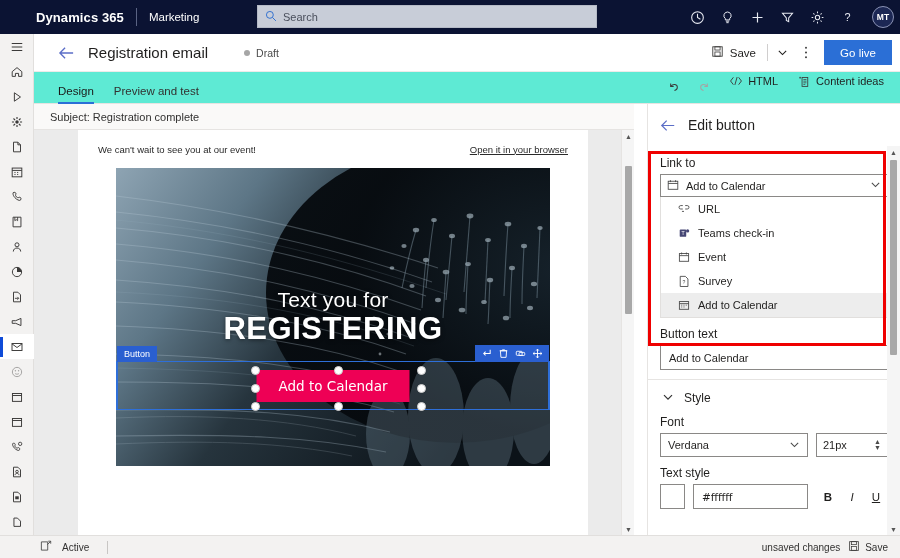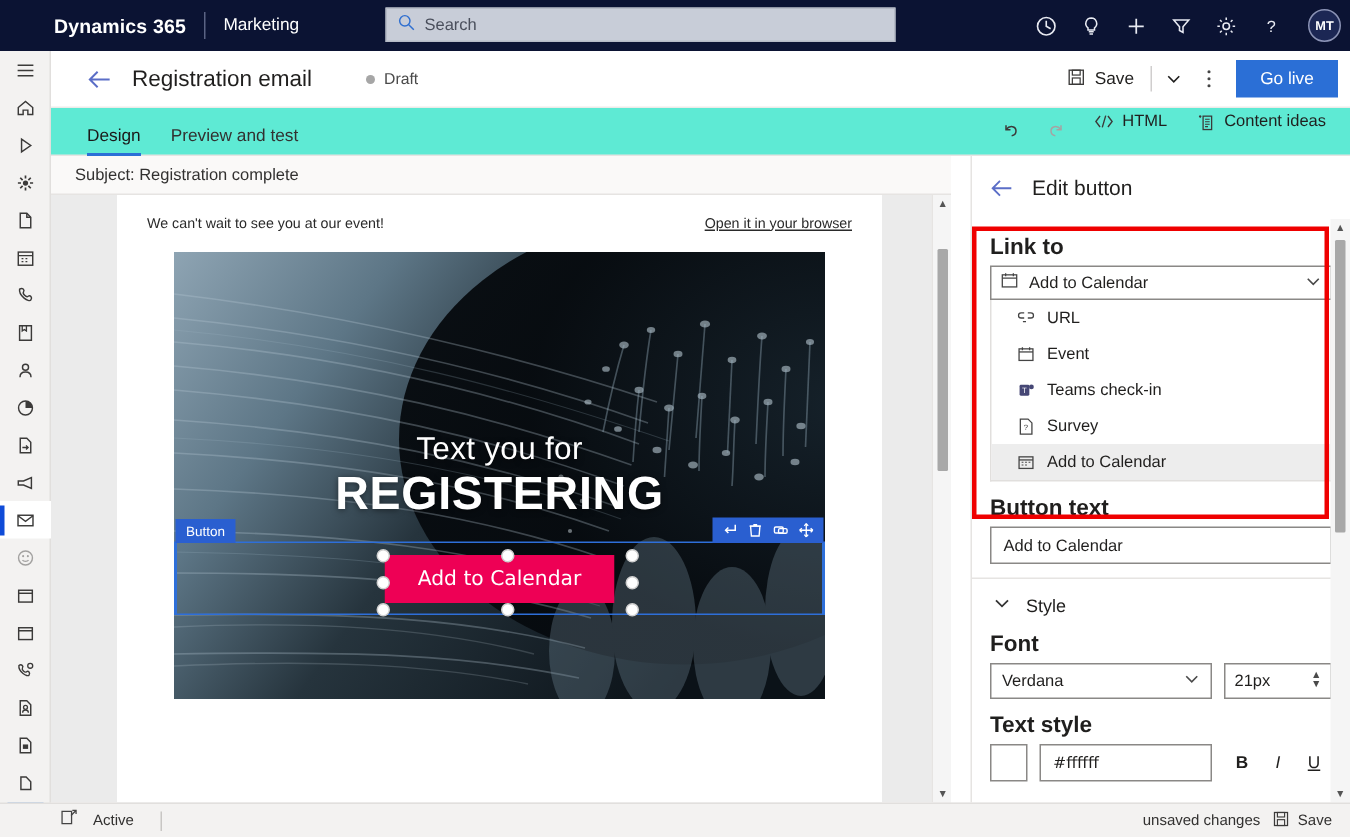--- a/index.html
+++ b/index.html
@@ -163,21 +163,21 @@
   }
   .panel-head { display: flex; align-items: center; height: 42px; padding-left: 12px; }
   .panel-back { color: #5b6ec7; display: flex; align-items: center; margin-right: 12px; }
   .panel-title { font-size: 14px; color: #201f1e; }
 
   .panel-body { position: relative; height: 389px; }
   .panel-scroll { position: absolute; right: 0; top: 0; width: 13px; height: 389px; background: #f5f5f5; }
   .ps-thumb { position: absolute; left: 3px; top: 14px; width: 7px; height: 195px; background: #a8a8a8; border-radius: 1px; }
   .ps-arrow { position: absolute; left: 0; width: 13px; height: 12px; display: flex; align-items: center; justify-content: center; color: #555; font-size: 7px; }
 
-  .field-label { font-size: 15px; font-weight: bold; color: #201f1e; margin: 0 0 4px 12px; }
+  .field-label { font-size: 12px; font-weight: normal; color: #201f1e; margin: 0 0 4px 12px; }
   .combo {
     margin: 0 12px; height: 23px; border: 1px solid #8a8886; background: #fff;
     display: flex; align-items: center; padding: 0 6px; font-size: 11px; color: #201f1e; gap: 7px;
   }
   .combo .chev { margin-left: auto; color: #4a4a4a; }
   .dropdown { margin: 0 12px; background: #fff; border: 1px solid #e1dfdd; border-top: none; }
   .dd-item {
     height: 24px; display: flex; align-items: center; gap: 8px;
     padding-left: 16px; font-size: 11px; color: #201f1e;
   }
@@ -676,36 +676,36 @@
               <svg width="12" height="10" viewBox="0 0 14 10">
                   <path d="M5.6 5H3.2a2 2 0 0 1 0-4h2.4M8.4 5h2.4a2 2 0 0 0 0-4H8.4" fill="none" stroke="#444" stroke-width="1"></path>
                   <path d="M4.6 7.8h2.4" stroke="#444" stroke-width="1"></path>
                 </svg>
             </span>
             <span>URL</span>
           </div>
           <div class="dd-item">
             <span class="dd-ic">
               <svg width="12" height="12" viewBox="0 0 14 14">
-                  <rect x="1.6" y="3" width="10.8" height="9" fill="none" stroke="#444" stroke-width="1"></rect>
-                  <path d="M1.6 5.4h10.8" stroke="#444" stroke-width="1"></path>
-                  <path d="M4.2 1.8V4M9.8 1.8V4" stroke="#444" stroke-width="1"></path>
-                </svg>
-            </span>
-            <span>Event</span>
+                  <rect x="2" y="3" width="7.6" height="8.4" rx="1" fill="#464775"></rect>
+                  <text x="5.8" y="9.6" font-size="6" fill="#fff" text-anchor="middle" font-family="Liberation Sans">T</text>
+                  <circle cx="11.2" cy="4.6" r="1.9" fill="#464775"></circle>
+                </svg>
+            </span>
+            <span>Teams check-in</span>
           </div>
           <div class="dd-item">
             <span class="dd-ic">
               <svg width="12" height="12" viewBox="0 0 14 14">
-                  <rect x="2" y="3" width="7.6" height="8.4" rx="1" fill="#464775"></rect>
-                  <text x="5.8" y="9.6" font-size="6" fill="#fff" text-anchor="middle" font-family="Liberation Sans">T</text>
-                  <circle cx="11.2" cy="4.6" r="1.9" fill="#464775"></circle>
-                </svg>
-            </span>
-            <span>Teams check-in</span>
+                  <rect x="1.6" y="3" width="10.8" height="9" fill="none" stroke="#444" stroke-width="1"></rect>
+                  <path d="M1.6 5.4h10.8" stroke="#444" stroke-width="1"></path>
+                  <path d="M4.2 1.8V4M9.8 1.8V4" stroke="#444" stroke-width="1"></path>
+                </svg>
+            </span>
+            <span>Event</span>
           </div>
           <div class="dd-item">
             <span class="dd-ic">
               <svg width="12" height="12" viewBox="0 0 14 14">
                   <path d="M2.6 1.6h6l3 3v8.8h-9z" fill="none" stroke="#444" stroke-width="1"></path>
                   <text x="7" y="10" font-size="6" fill="#444" text-anchor="middle" font-family="Liberation Sans">?</text>
                 </svg>
             </span>
             <span>Survey</span>
           </div>

